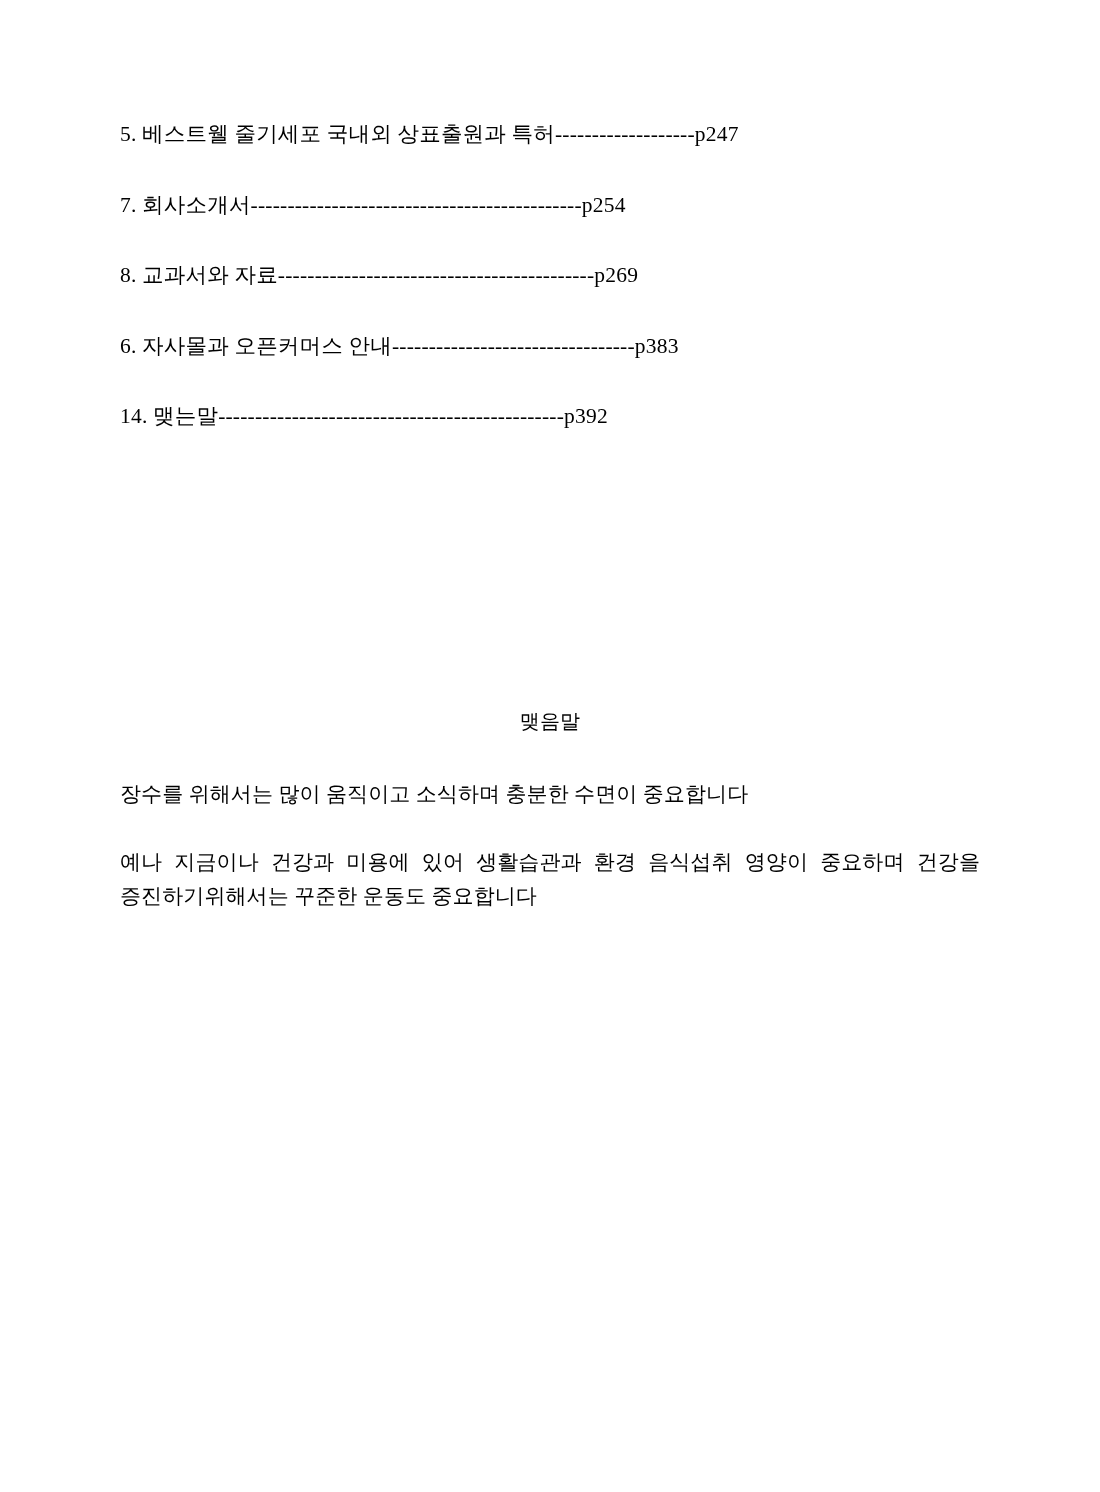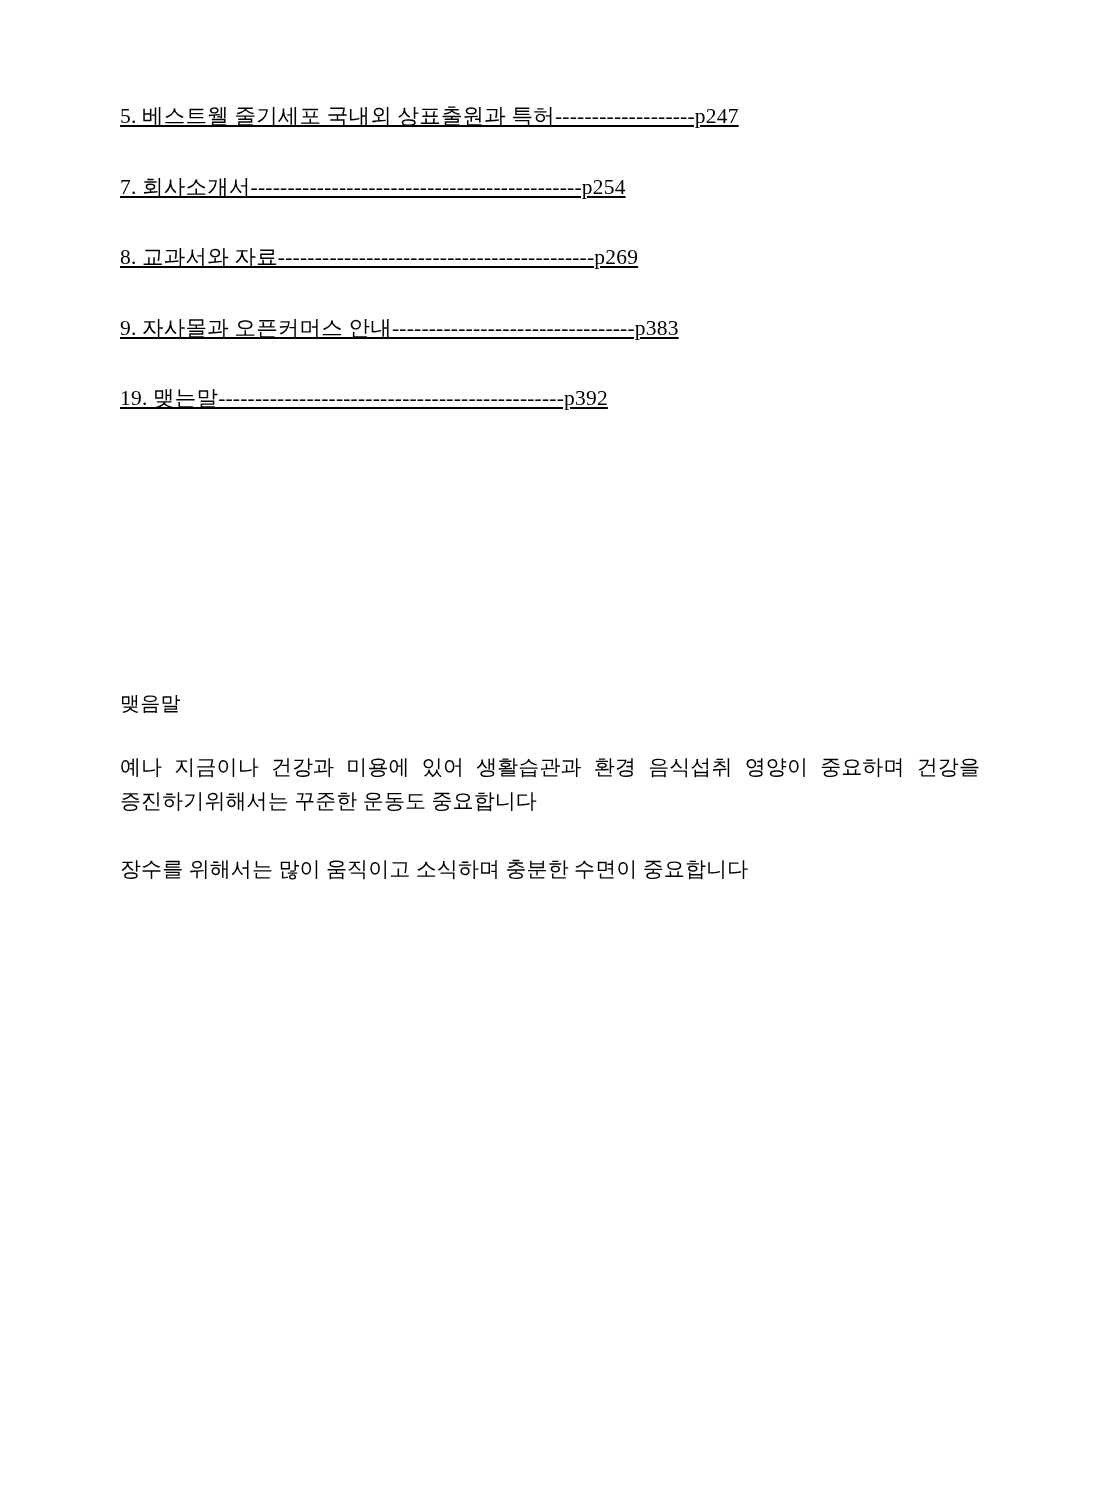--- a/index.html
+++ b/index.html
@@ -18,22 +18,21 @@
   .page {
     position: relative;
     width: 1100px;
     min-height: 1492px;
     box-sizing: border-box;
     padding: 96px 120px 60px 120px;
   }
 
   
   .toc {
-    margin-top: 10px;
-    text-decoration: underline;
+    margin-top: 28px;
   }
   .toc-row {
     display: block;
     white-space: nowrap;
     font-size: 21.5px;
     line-height: 1.0;
     margin-bottom: 49px;
     letter-spacing: 0.2px;
   }
   .toc-row .toc-text {
@@ -42,22 +41,23 @@
 
   
   .gap {
     height: 232px;
   }
 
   
   .closing-title {
     font-size: 20px;
     line-height: 1.2;
-    margin: 0 0 35px 0;
+    margin: 0 0 44px 0;
     letter-spacing: 0.2px;
+    text-align: center;
   }
   .para {
     font-size: 21px;
     line-height: 1.62;
     margin: 0 0 34px 0;
     text-align: justify;
     text-justify: inter-character;
     word-break: keep-all;
     letter-spacing: 0.1px;
   }
@@ -77,28 +77,28 @@
     <div class="toc-row">
       <span class="toc-text">5.  베스트웰 줄기세포 국내외  상표출원과 특허-------------------p247</span>
     </div>
     <div class="toc-row">
       <span class="toc-text">7. 회사소개서---------------------------------------------p254</span>
     </div>
     <div class="toc-row">
       <span class="toc-text">8. 교과서와  자료-------------------------------------------p269</span>
     </div>
     <div class="toc-row">
-      <span class="toc-text">9. 자사몰과  오픈커머스  안내---------------------------------p383</span>
+      <span class="toc-text">6. 자사몰과  오픈커머스  안내---------------------------------p383</span>
     </div>
     <div class="toc-row">
-      <span class="toc-text">19.  맺는말-----------------------------------------------p392</span>
+      <span class="toc-text">14.  맺는말-----------------------------------------------p392</span>
     </div>
   </div>
 
   <div class="gap"></div>
 
   <div class="closing">
     <p class="closing-title">맺음말</p>
+    <p class="para single">장수를 위해서는 많이 움직이고 소식하며 충분한 수면이 중요합니다</p>
     <p class="para">예나 지금이나 건강과 미용에 있어 생활습관과 환경 음식섭취 영양이 중요하며 건강을 증진하기위해서는 꾸준한 운동도 중요합니다</p>
-    <p class="para single">장수를 위해서는 많이 움직이고 소식하며 충분한 수면이 중요합니다</p>
   </div>
 
 </div>
 
 </body></html>

